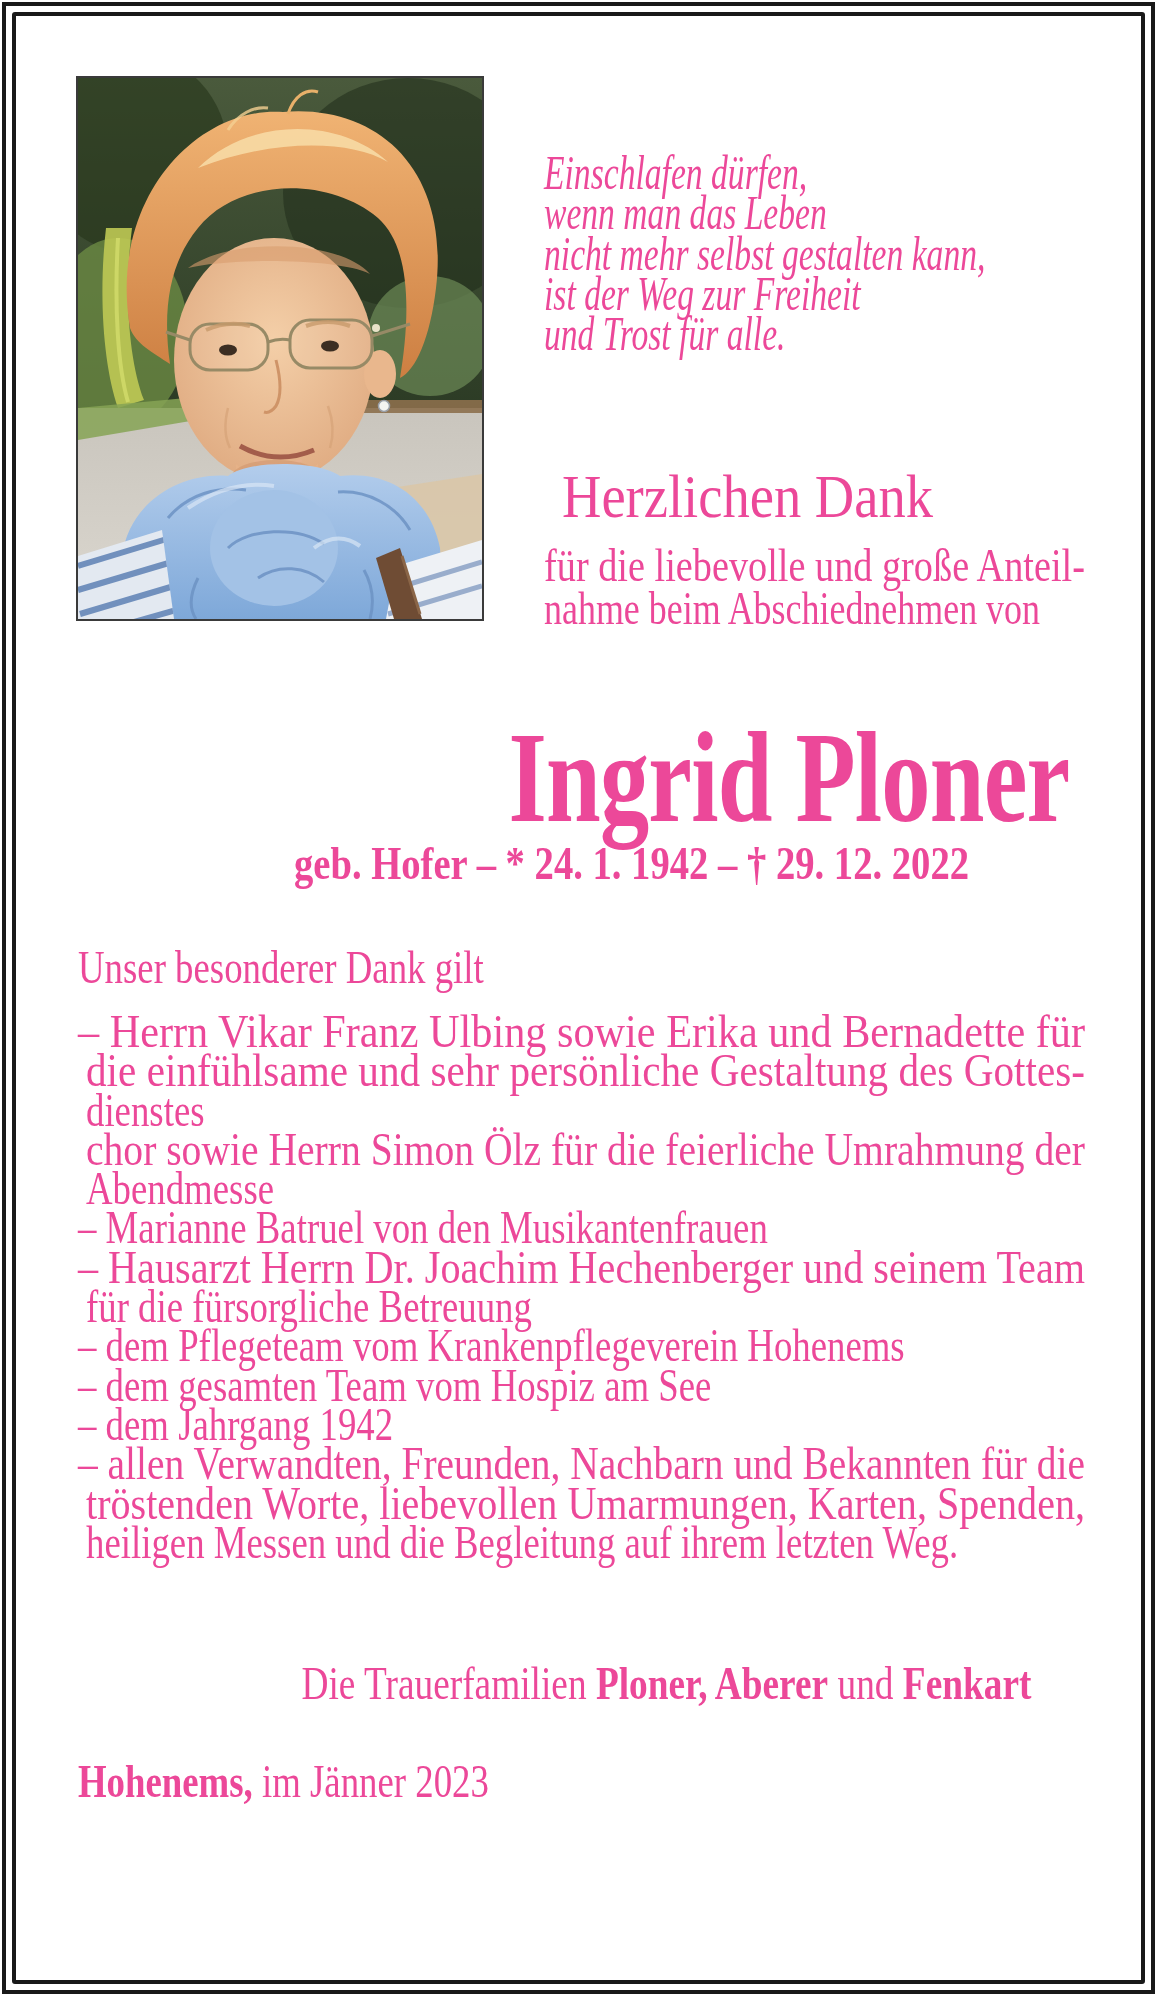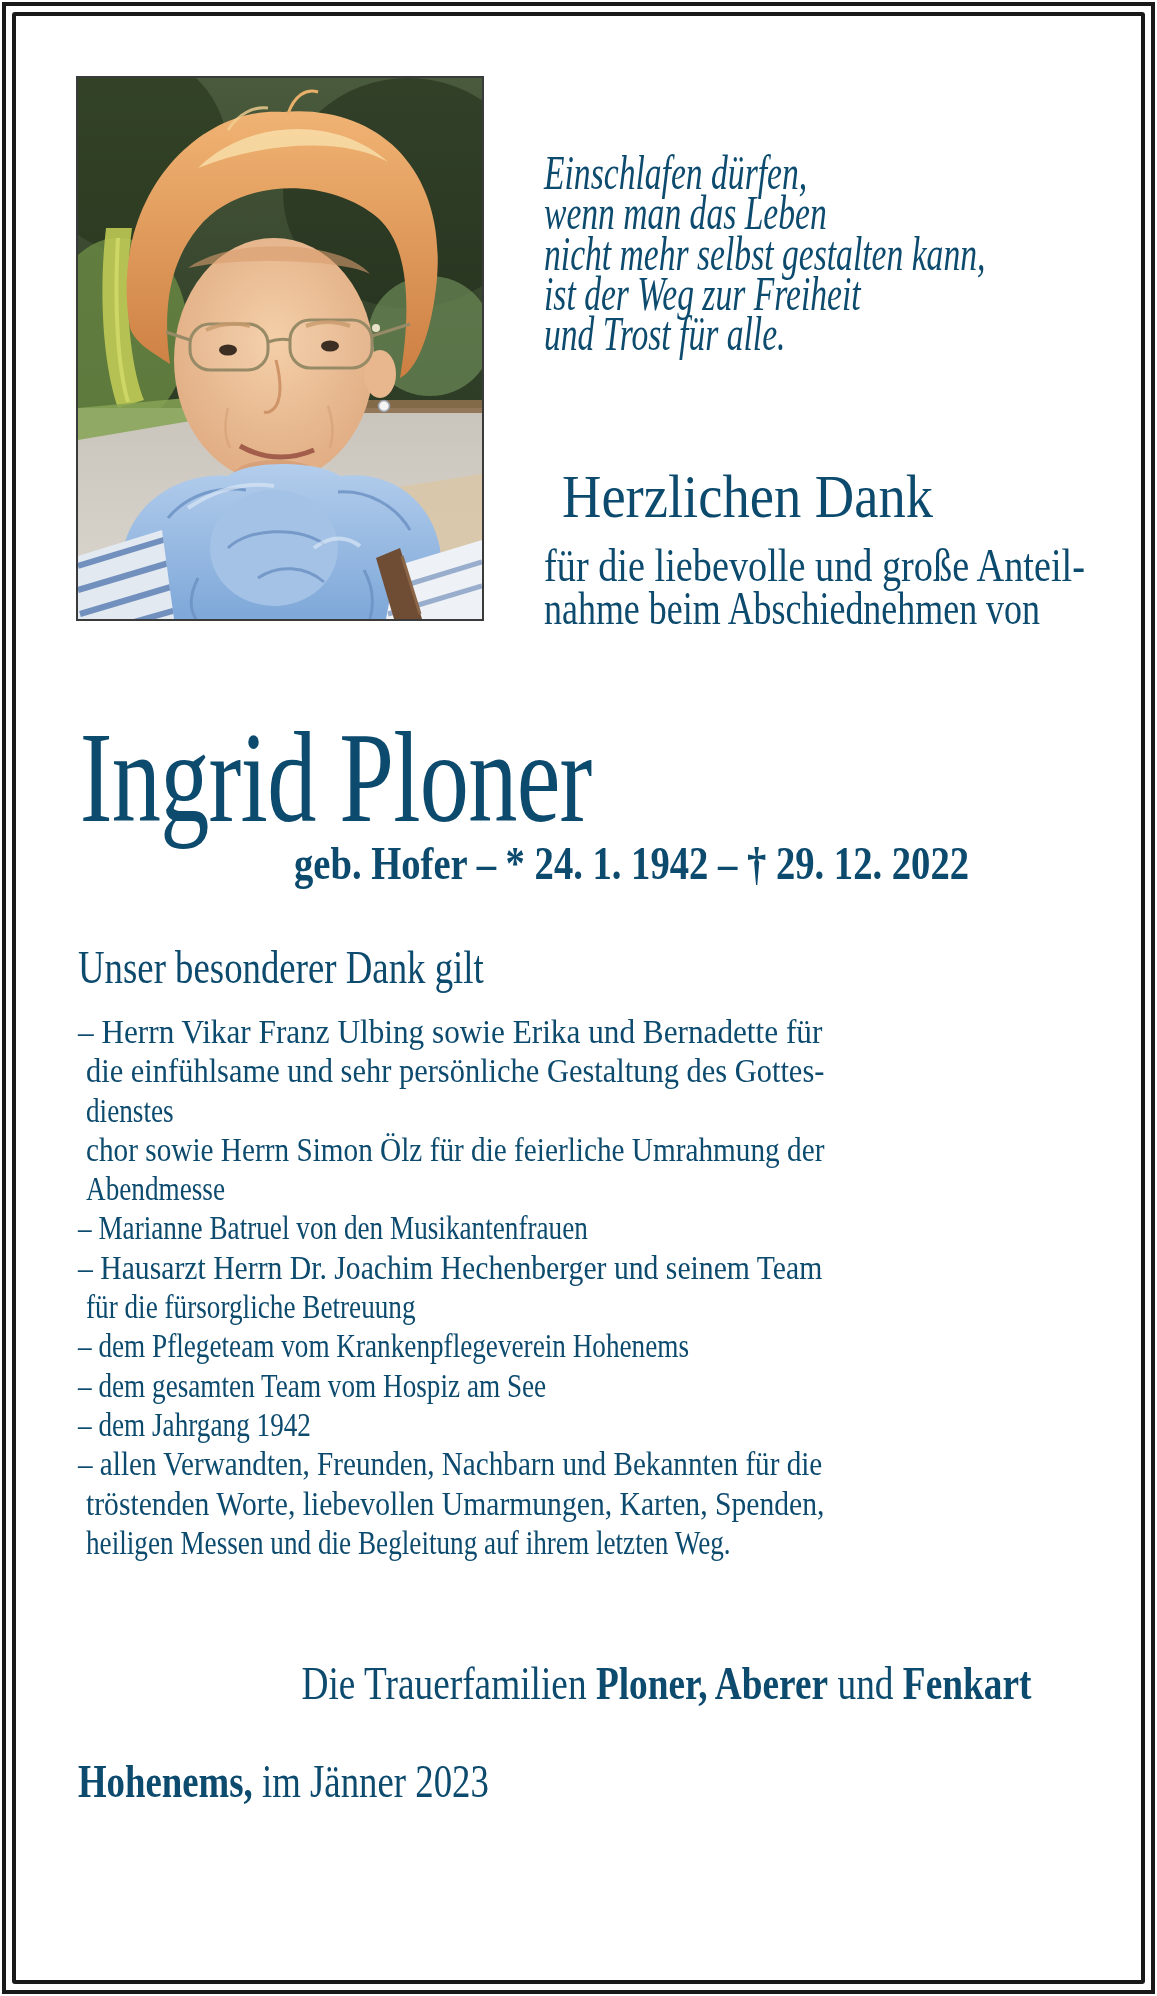--- a/index.html
+++ b/index.html
@@ -1,43 +1,43 @@
 <!DOCTYPE html>
 <html><head>
 <meta charset="utf-8">
 <style>
   html,body{margin:0;padding:0;background:#ffffff;}
   .page{position:relative;width:1157px;height:1996px;background:#ffffff;overflow:hidden;
-        font-family:"Liberation Serif",serif;color:#0c4a6e;}
+        font-family:"Liberation Serif",serif;color:#ec4899;}
   
   .frame-outer{position:absolute;inset:2px;border:4px solid #191919;pointer-events:none;}
   .frame-inner{position:absolute;inset:12px;border:4px solid #191919;border-radius:3px;pointer-events:none;}
 
   
   .photo{position:absolute;left:76px;top:76px;width:404px;height:541px;border:2px solid #3a3a3a;
          background:#6b7a5a;overflow:hidden;}
   .photo svg{display:block;}
 
   
   [data-fitw], .cx08, .cx07{display:inline-block;white-space:nowrap;transform-origin:left center;}
   .cx08{transform:scaleX(0.80);}
   .cx07{transform:scaleX(0.70);}
   .name-fit{transform-origin:center center;}
   .closing-fit{transform-origin:right center;}
 
   .quote{position:absolute;left:544px;top:153px;font-style:italic;font-size:48px;line-height:40.3px;}
   .thanks{position:absolute;left:544px;top:447px;margin:18px;font-weight:normal;font-size:61px;line-height:64px;}
   .intro{position:absolute;left:544px;top:544px;font-size:46px;line-height:43px;}
 
-  .name-row{position:absolute;left:0;right:0;top:713px;text-align:left;
-            font-weight:normal;font-size:129px;line-height:130px;letter-spacing:-1px;}
+  .name-row{position:absolute;left:0;right:0;top:713px;text-align:right;
+            font-weight:bold;font-size:129px;line-height:130px;letter-spacing:-1px;padding-left:25px;}
   .dates{position:absolute;left:294px;top:824px;font-weight:bold;font-size:46px;line-height:47px;margin-top:16px;}
 
   .dank-intro{position:absolute;left:78px;top:936px;font-size:46px;line-height:39.3px;margin-top:12px;}
-  .thanks-list{position:absolute;left:78px;top:1012px;width:1007px;font-size:34px;line-height:39.3px;}
+  .thanks-list{position:absolute;left:78px;top:1012px;width:1007px;font-size:46px;line-height:39.3px;}
   .thanks-list .bline{height:39.3px;overflow:visible;}
   .l-cont{margin-left:8px;}
 
   .closing{position:absolute;left:78px;top:1660px;width:1007px;text-align:center;
            font-size:46px;line-height:47px;}
   .closing .closing-fit{transform-origin:right center;}
   .bold{font-weight:bold;}
   .footer{position:absolute;left:78px;top:1758px;font-size:46px;line-height:47px;text-align:right;}
 </style>
 </head>

